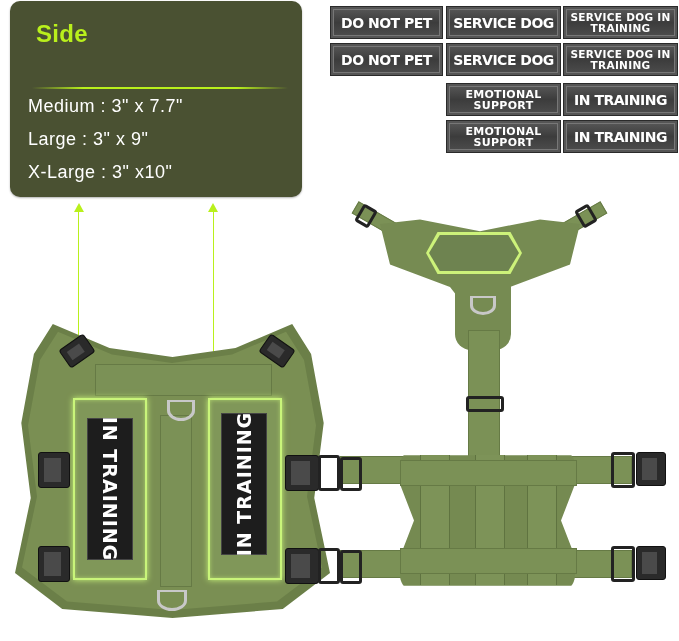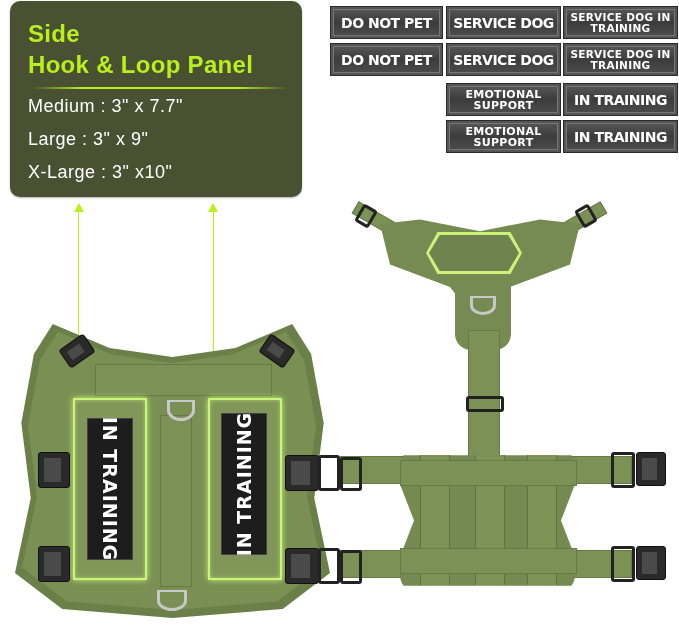--- a/index.html
+++ b/index.html
@@ -1,19 +1,19 @@
 <!DOCTYPE html>
 <html><head>
 <meta charset="utf-8">
 <style>
   html,body{margin:0;padding:0;background:#fff;}
   body{width:679px;height:641px;position:relative;overflow:hidden;font-family:"Liberation Sans","DejaVu Sans",sans-serif;}
   .info-box{position:absolute;left:10px;top:1px;width:292px;height:196px;background:#4a5132;border-radius:10px;box-shadow:0 1px 2px rgba(0,0,0,.3);}
   .info-title{position:absolute;left:18px;color:#b9f01c;font-weight:bold;font-size:24px;letter-spacing:.3px;}
-  .info-title.l1{top:19px;}
+  .info-title.l1{top:19px;margin-left:8px;}
   .info-title.l2{top:50px;}
   .info-rule{position:absolute;left:22px;top:86px;width:256px;height:2px;background:linear-gradient(90deg,rgba(185,240,28,0),#b9f01c 20%,#b9f01c 80%,rgba(185,240,28,0));}
   .size-line{position:absolute;left:18px;color:#fff;font-size:18px;letter-spacing:.5px;}
   .patch{position:absolute;background:linear-gradient(180deg,#5a5a5a,#3c3c3c 50%,#4e4e4e);border:1px solid #2a2a2a;box-shadow:inset 0 0 0 2px #555,inset 0 0 0 3px #777;display:flex;align-items:center;justify-content:center;text-align:center;color:#fff;font-weight:bold;font-family:"DejaVu Sans",sans-serif;text-transform:uppercase;line-height:1;}
   .patch.big{font-size:14px;letter-spacing:-.5px;}
   .patch.small{font-size:10.5px;letter-spacing:.3px;}
   .guide-line{position:absolute;width:1px;background:#b9f01c;}
   .arrow-up{position:absolute;width:0;height:0;border-left:5px solid transparent;border-right:5px solid transparent;border-bottom:9px solid #b9f01c;}
   .vest-edge{position:absolute;left:15px;top:318px;width:315px;height:300px;clip-path:polygon(12% 2%,30% 10%,50% 13%,70% 10%,88% 2%,94% 12%,98% 35%,95% 60%,100% 85%,85% 97%,50% 100%,15% 97%,0% 85%,5% 60%,2% 35%,6% 12%);background:#6b7f48;}
   .vest-inner{position:absolute;left:22px;top:326px;width:300px;height:284px;background:#7a8f53;clip-path:polygon(12% 2%,30% 10%,50% 13%,70% 10%,88% 2%,94% 12%,98% 35%,95% 60%,100% 85%,85% 97%,50% 100%,15% 97%,0% 85%,5% 60%,2% 35%,6% 12%);}
@@ -32,21 +32,20 @@
   .hex-outline{position:absolute;left:426px;top:232px;width:96px;height:42px;background:#cdf27a;clip-path:polygon(12% 0,88% 0,100% 50%,88% 100%,12% 100%,0 50%);}
   .hex-fill{position:absolute;left:429px;top:235px;width:90px;height:36px;background:#6e8350;clip-path:polygon(12% 0,88% 0,100% 50%,88% 100%,12% 100%,0 50%);}
   .belly{position:absolute;left:400px;top:448px;width:175px;height:145px;background:#758a51;border-radius:18px;clip-path:polygon(0 5%,100% 5%,100% 25%,92% 50%,100% 75%,100% 95%,0 95%,0 75%,8% 50%,0 25%);}
   .webbing-v{position:absolute;background:#7d9358;border-left:1px solid #5f7340;border-right:1px solid #5f7340;}
 </style>
 </head>
 <body>
 
 <div class="info-box">
   <div class="info-title l1">Side</div>
-  <div class="info-title l2">Hook &amp; Loop Panel</div>
   <div class="info-rule"></div>
   <div class="size-line" style="top:95px">Medium : 3" x 7.7"</div>
   <div class="size-line" style="top:128px">Large : 3" x 9"</div>
   <div class="size-line" style="top:161px">X-Large : 3"  x10"</div>
 </div>
 
 <div class="patch big" style="left:330px;top:6px;width:111px;height:31px;">DO NOT PET</div>
 <div class="patch big" style="left:446px;top:6px;width:113px;height:31px;">SERVICE DOG</div>
 <div class="patch small" style="left:563px;top:6px;width:113px;height:31px;">SERVICE DOG IN TRAINING</div>
 

